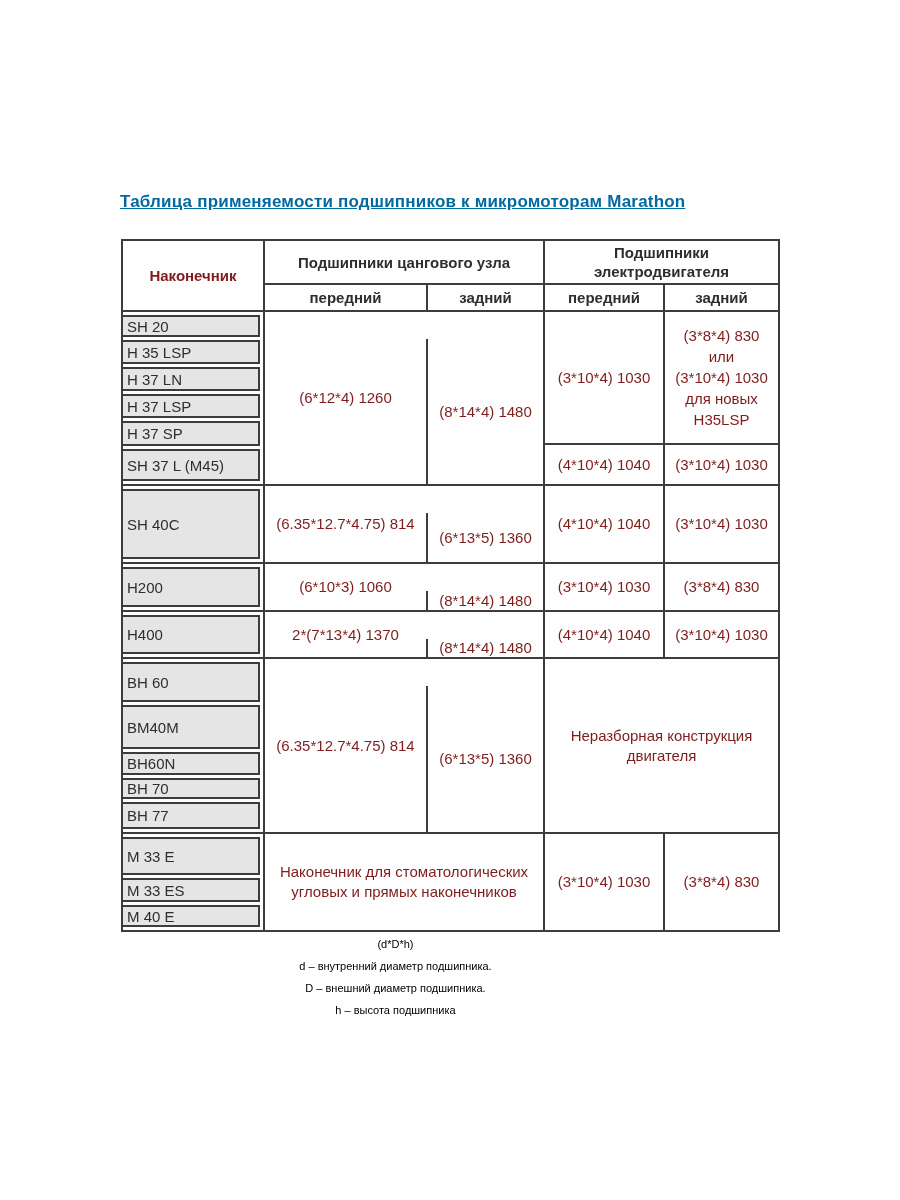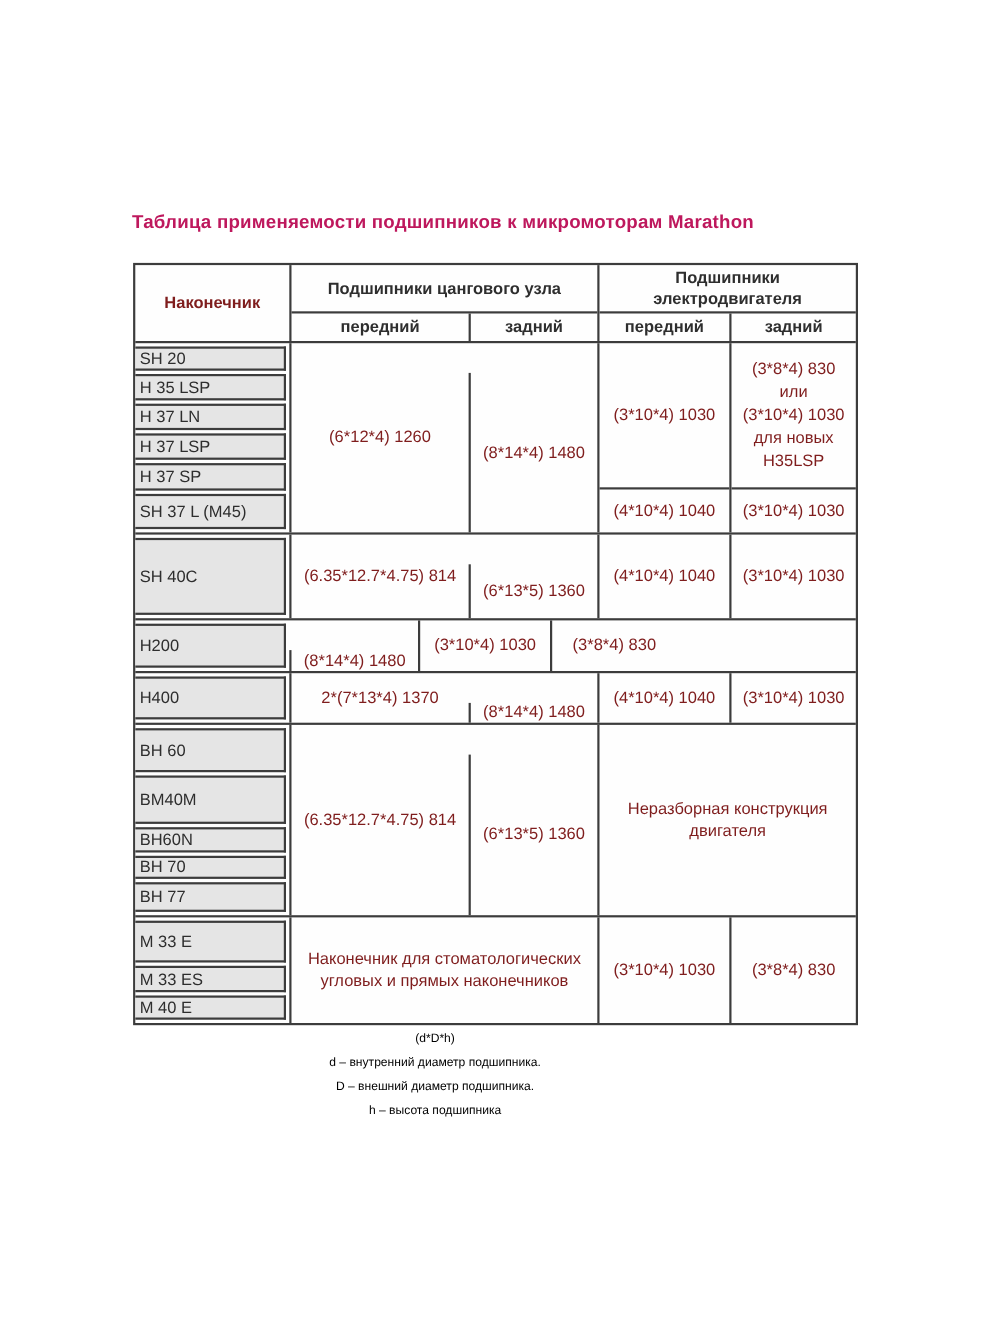--- a/index.html
+++ b/index.html
@@ -5,22 +5,22 @@
   * { box-sizing: border-box; margin: 0; padding: 0; }
   html, body { width: 900px; height: 1200px; background: #ffffff; }
   body {
     font-family: "Liberation Sans", "DejaVu Sans", sans-serif;
     color: #2e2e2e;
   }
   .page { position: relative; width: 900px; height: 1200px; background: #fff; overflow: hidden; }
 
   .doc-title {
     position: absolute; left: 120px; top: 192px;
-    font-size: 17px; font-weight: bold; color: #be185d;
-    letter-spacing: 0.2px; white-space: nowrap;
+    font-size: 17px; font-weight: bold; color: #0369a1;
+    letter-spacing: 0.2px; white-space: nowrap; text-decoration: underline;
   }
 
   .tbl {
     position: absolute; left: 121px; top: 239px;
     width: 659px; border: 2px solid #3c3c3c;
     background: #fefefe;
   }
   .sec { display: flex; width: 100%; }
   .sec + .sec { border-top: 2px solid #3c3c3c; }
 
@@ -153,20 +153,21 @@
       <div class="c w2">(6.35*12.7*4.75) 814</div>
       <div class="c w3">(6*13*5) 1360</div>
       <div class="c w4">(4*10*4) 1040</div>
       <div class="c w5">(3*10*4) 1030</div>
     </div>
 
     <div class="sec sec-3">
       <div class="stack w1">
         <div class="mbox fill">H200</div>
       </div>
+      <div class="c w2">(6*10*3) 1060</div>
       <div class="c w3">(8*14*4) 1480</div>
       <div class="c w4">(3*10*4) 1030</div>
       <div class="c w5">(3*8*4) 830</div>
     </div>
 
     <div class="sec sec-4">
       <div class="stack w1">
         <div class="mbox fill">H400</div>
       </div>
       <div class="c w2">2*(7*13*4) 1370</div>

